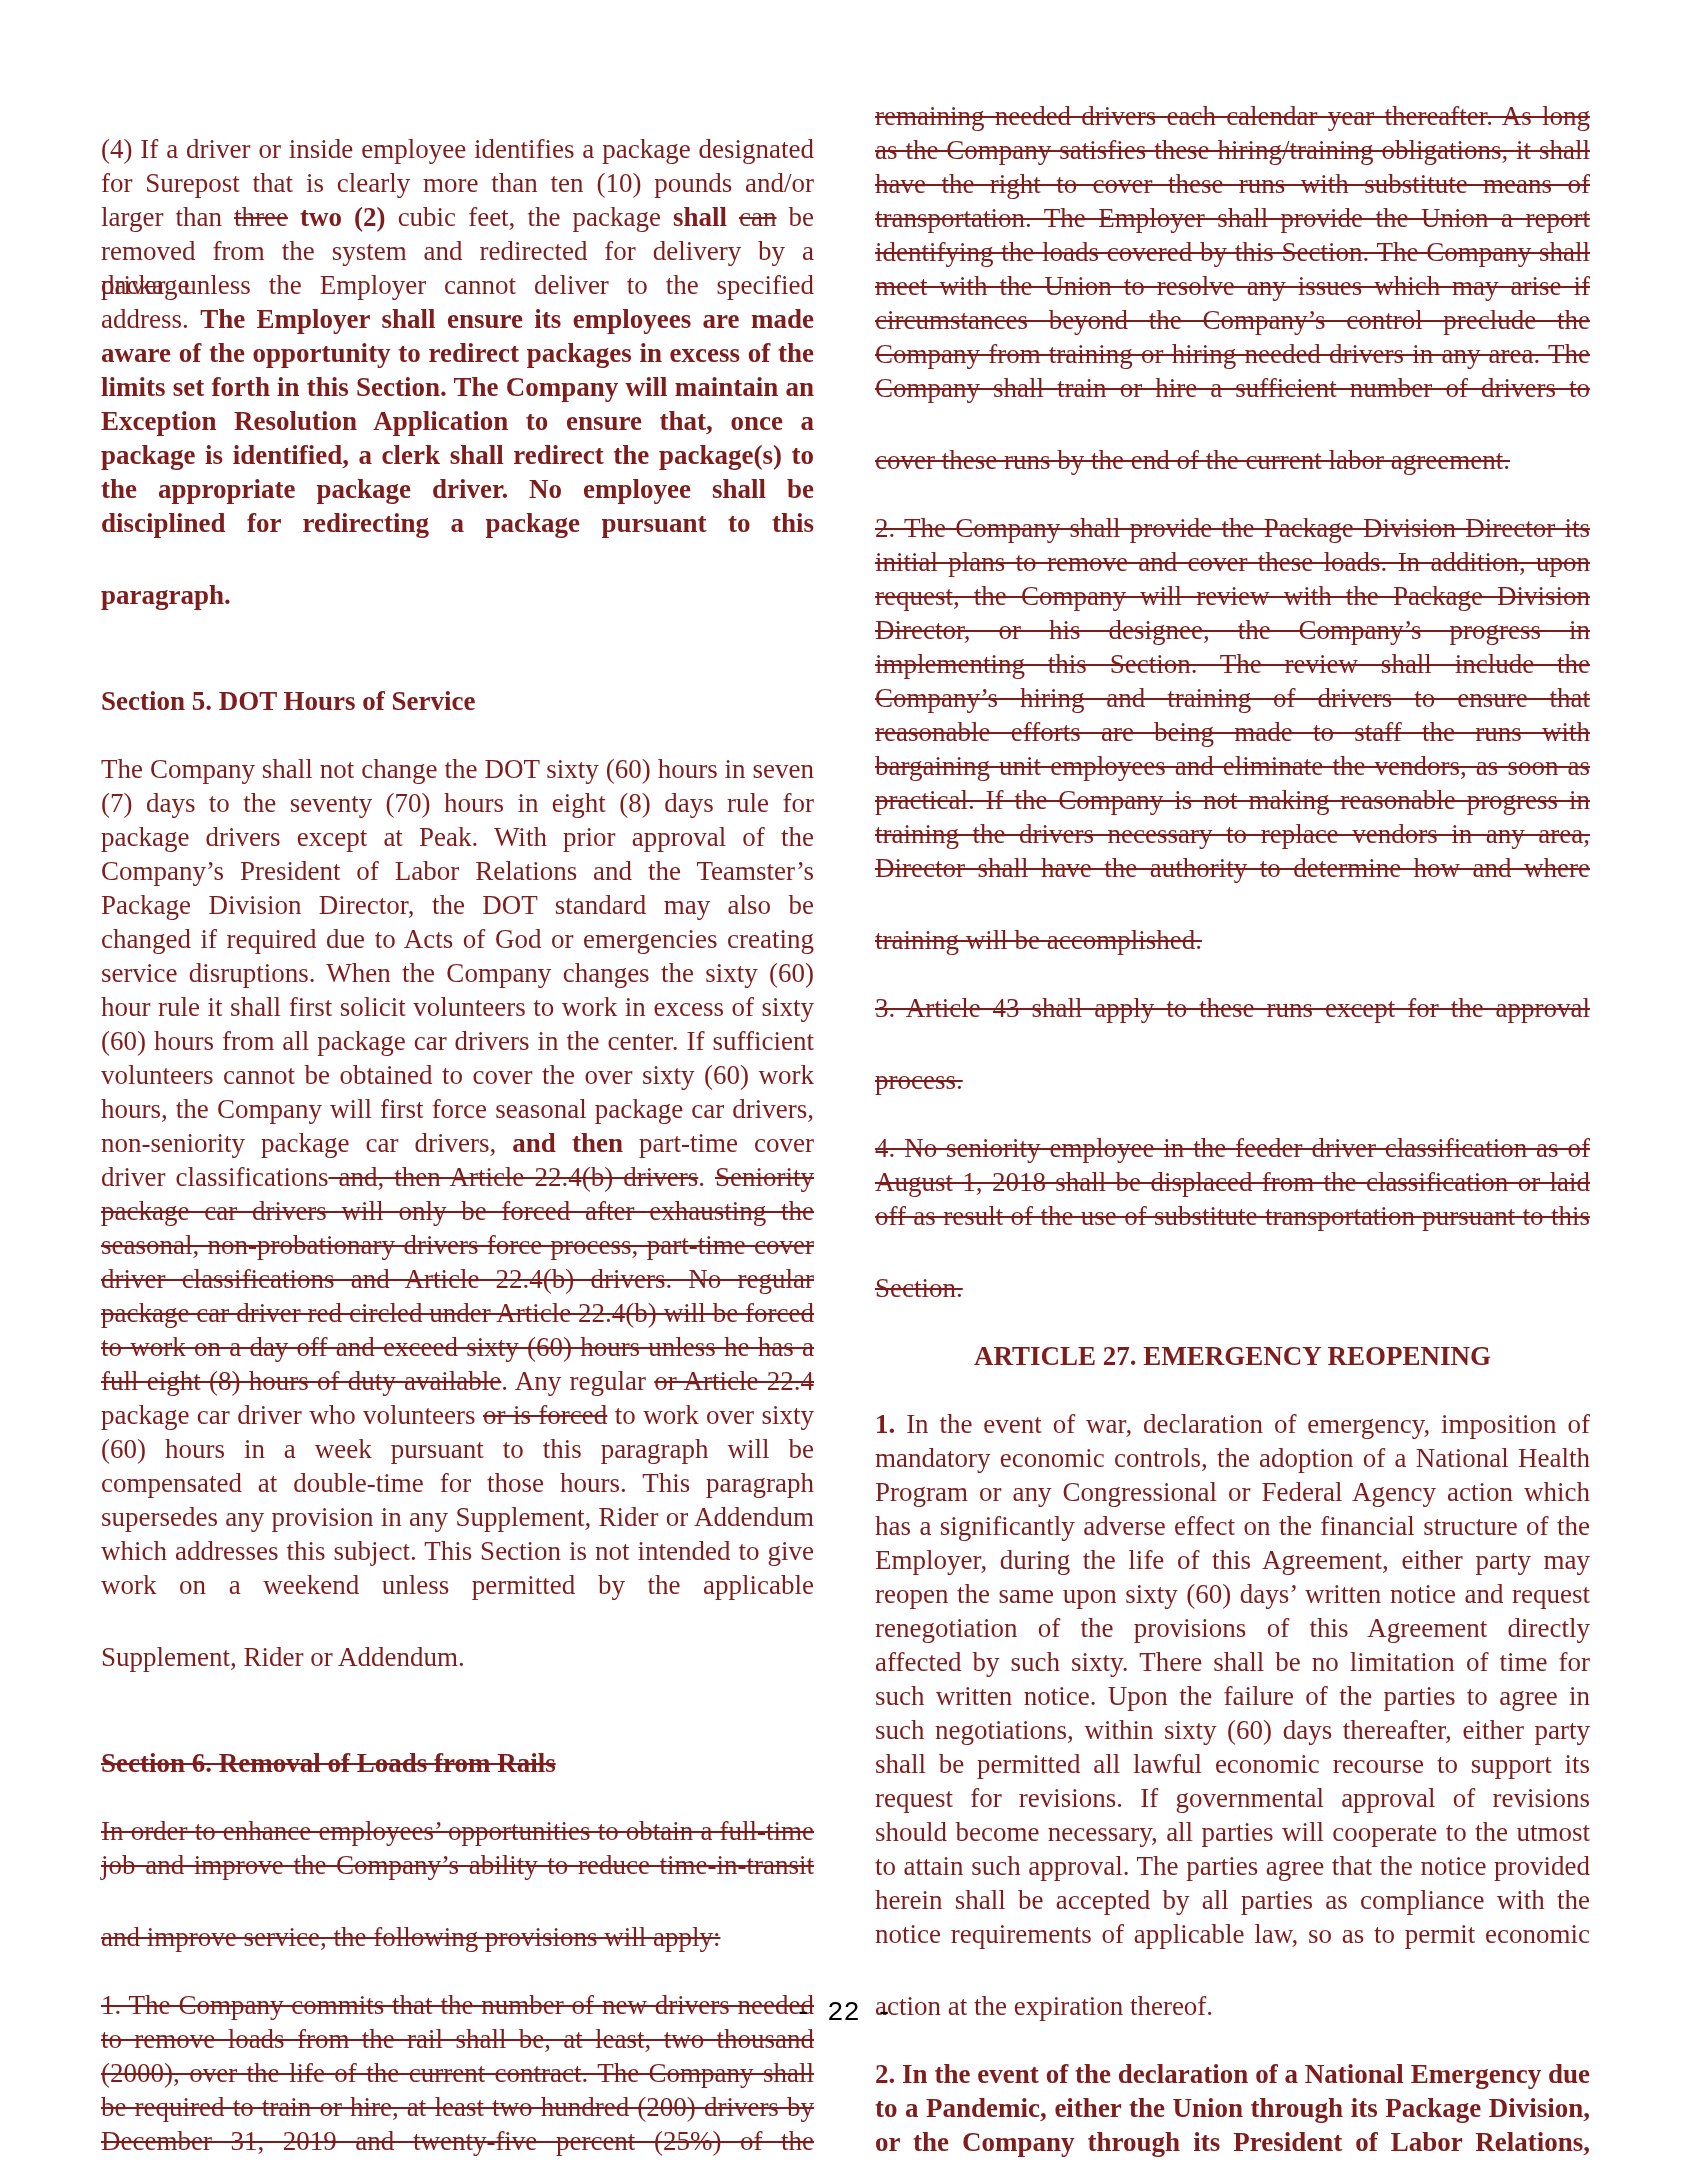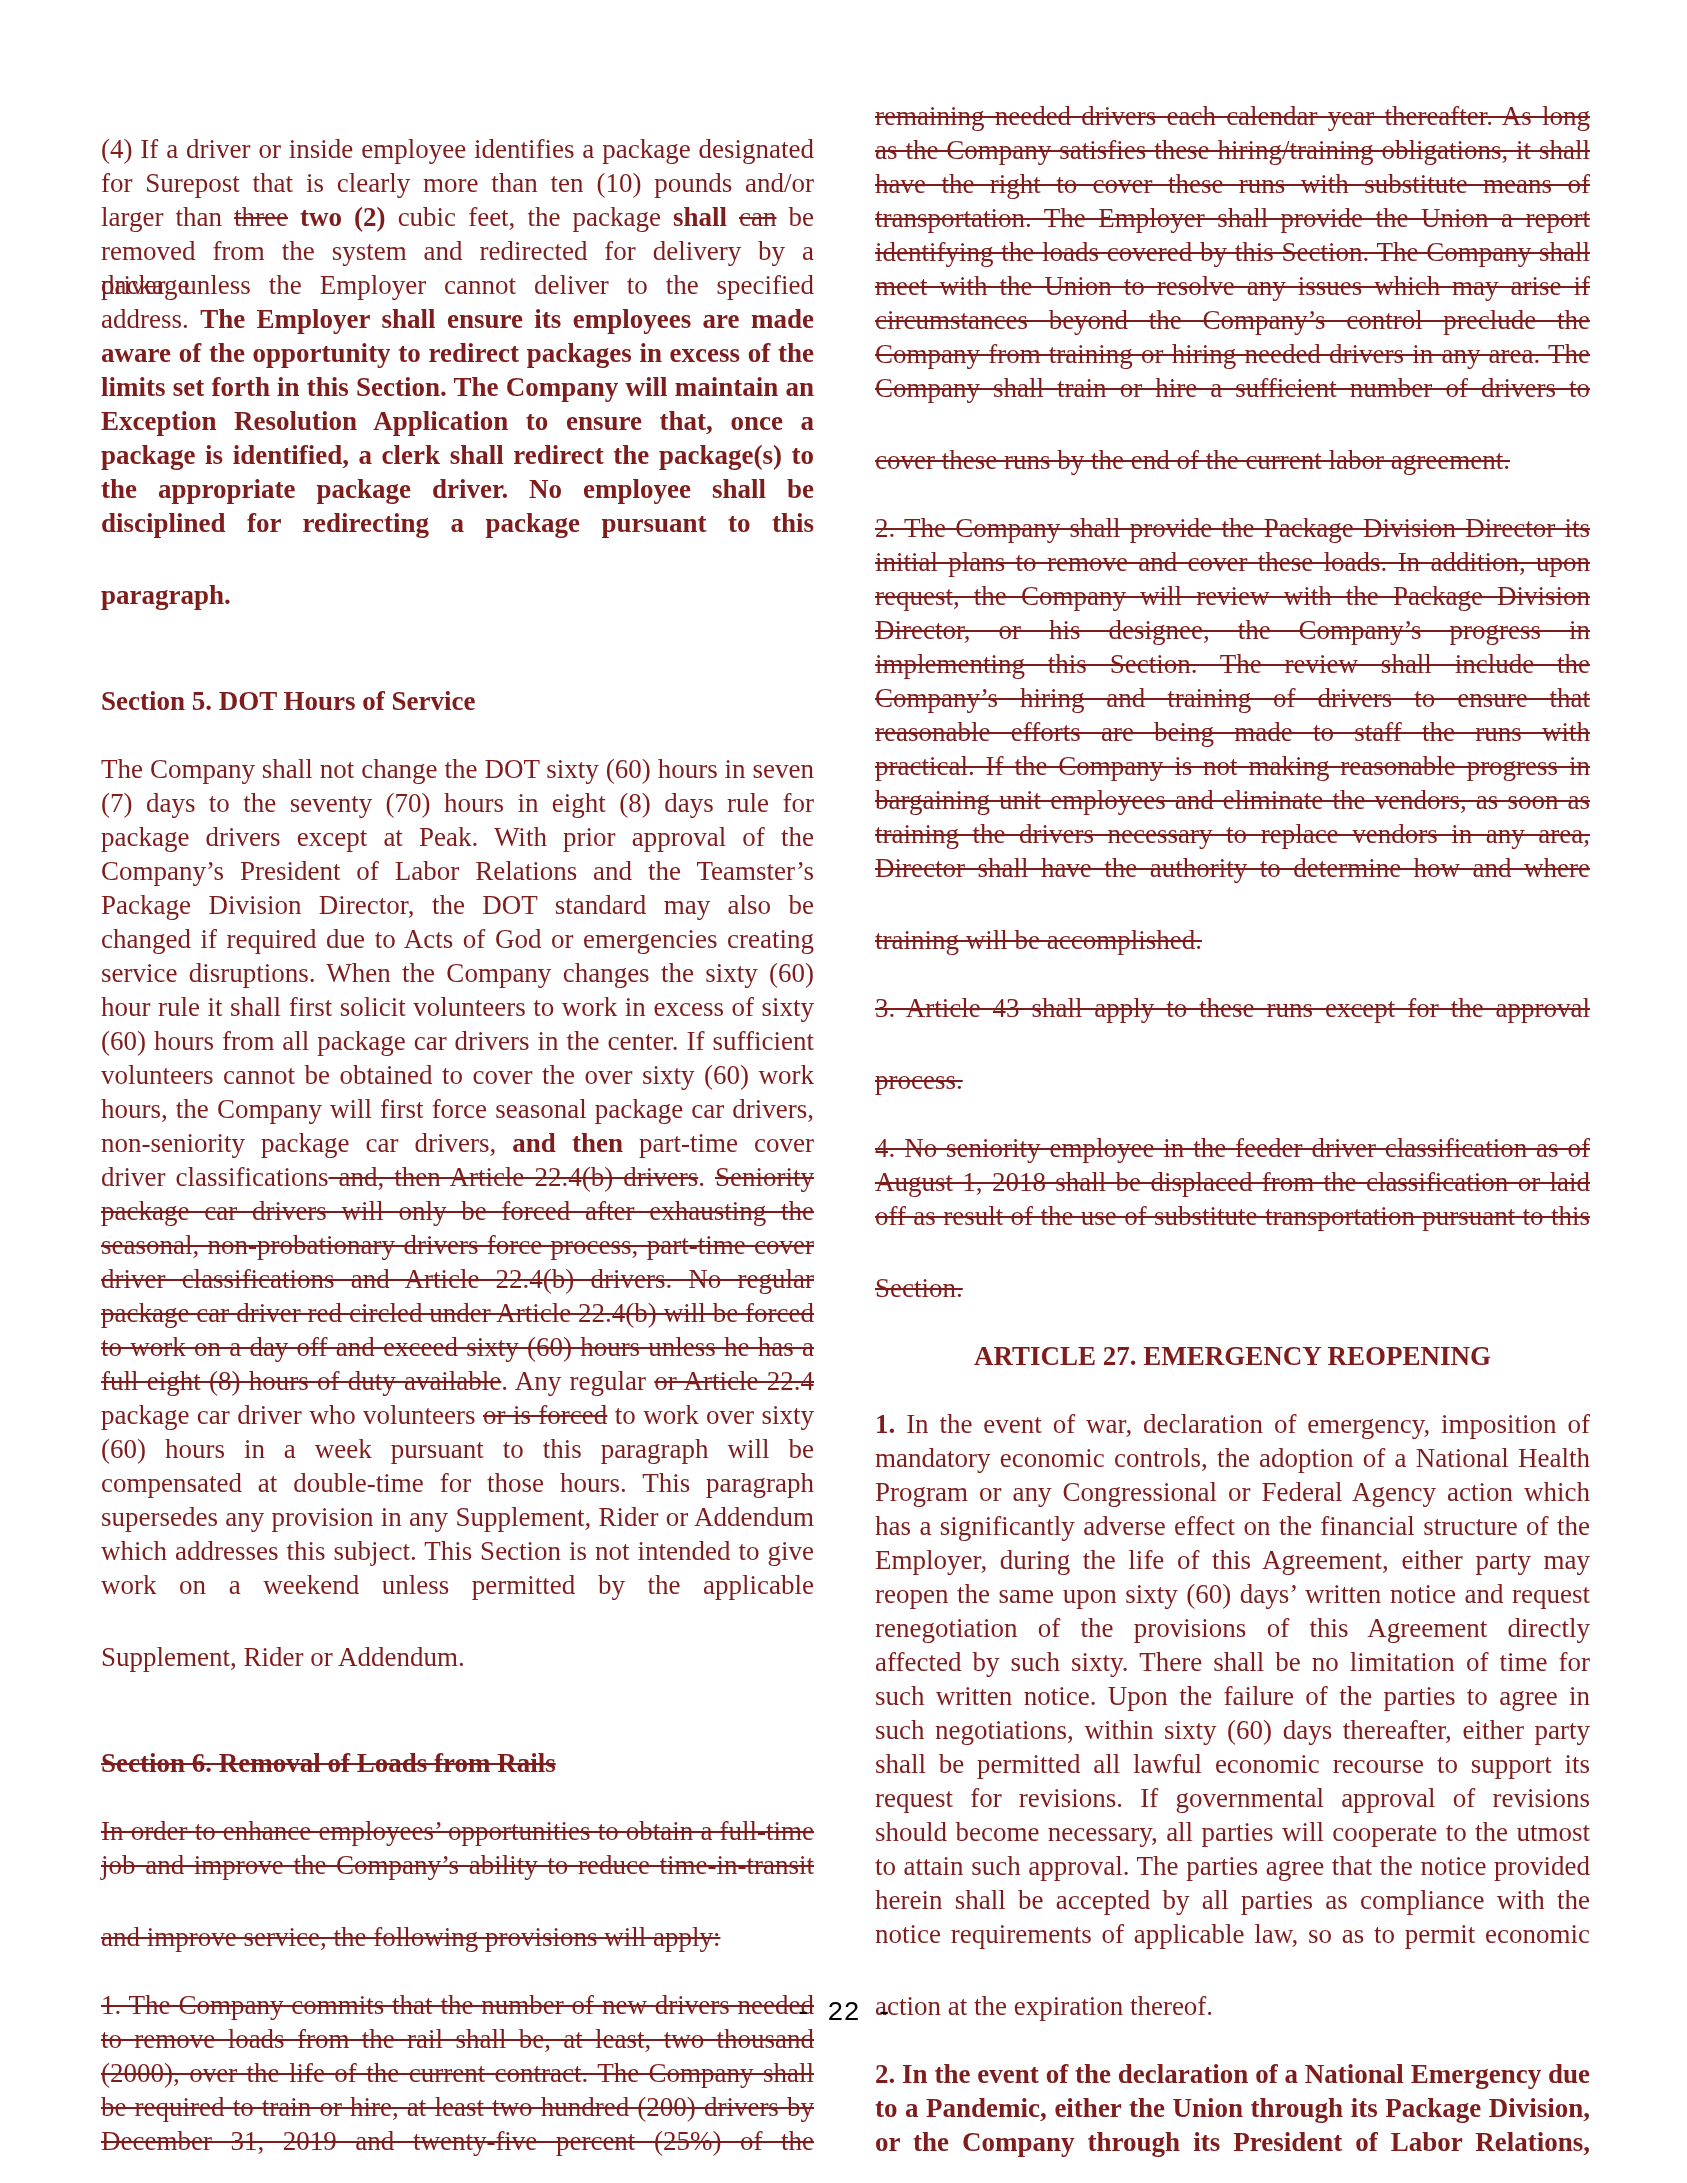--- a/index.html
+++ b/index.html
@@ -91,22 +91,22 @@
       <div class="line"><span class="seg s">Company shall train or hire a sufficient number of drivers to</span></div>
       <div class="line last"><span class="seg s">cover these runs by the end of the current labor agreement.</span></div>
       <div class="line blank"></div>
       <div class="line"><span class="seg s">2. The Company shall provide the Package Division Director its</span></div>
       <div class="line"><span class="seg s">initial plans to remove and cover these loads. In addition, upon</span></div>
       <div class="line"><span class="seg s">request, the Company will review with the Package Division</span></div>
       <div class="line"><span class="seg s">Director, or his designee, the Company’s progress in</span></div>
       <div class="line"><span class="seg s">implementing this Section. The review shall include the</span></div>
       <div class="line"><span class="seg s">Company’s hiring and training of drivers to ensure that</span></div>
       <div class="line"><span class="seg s">reasonable efforts are being made to staff the runs with</span></div>
+      <div class="line"><span class="seg s">bargaining unit employees and eliminate the vendors, as soon as</span></div>
       <div class="line"><span class="seg s">practical. If the Company is not making reasonable progress in</span></div>
-      <div class="line"><span class="seg s">bargaining unit employees and eliminate the vendors, as soon as</span></div>
       <div class="line"><span class="seg s">training the drivers necessary to replace vendors in any area,</span></div>
       <div class="line"><span class="seg s">Director shall have the authority to determine how and where</span></div>
       <div class="line last"><span class="seg s">training will be accomplished.</span></div>
       <div class="line blank"></div>
       <div class="line"><span class="seg s">3. Article 43 shall apply to these runs except for the approval</span></div>
       <div class="line last"><span class="seg s">process.</span></div>
       <div class="line blank"></div>
       <div class="line"><span class="seg s">4. No seniority employee in the feeder driver classification as of</span></div>
       <div class="line"><span class="seg s">August 1, 2018 shall be displaced from the classification or laid</span></div>
       <div class="line"><span class="seg s">off as result of the use of substitute transportation pursuant to this</span></div>

